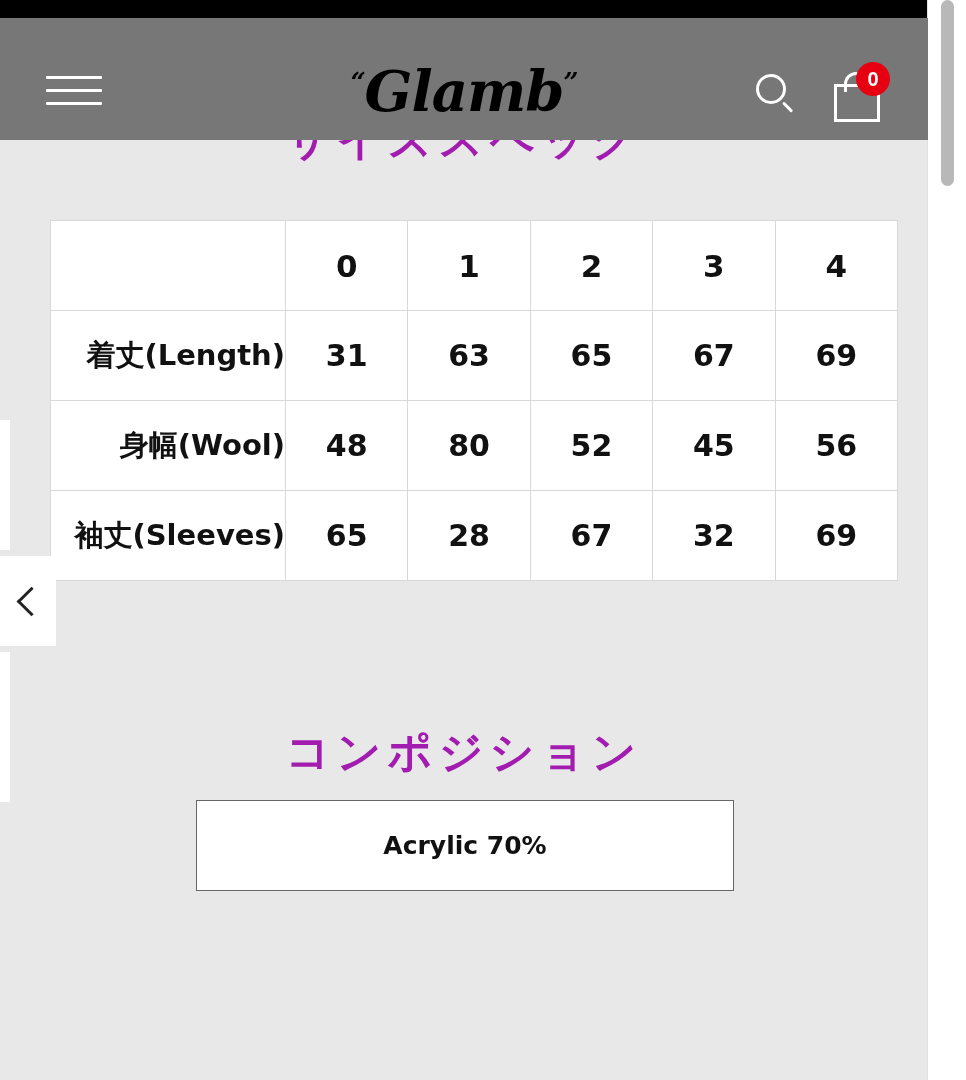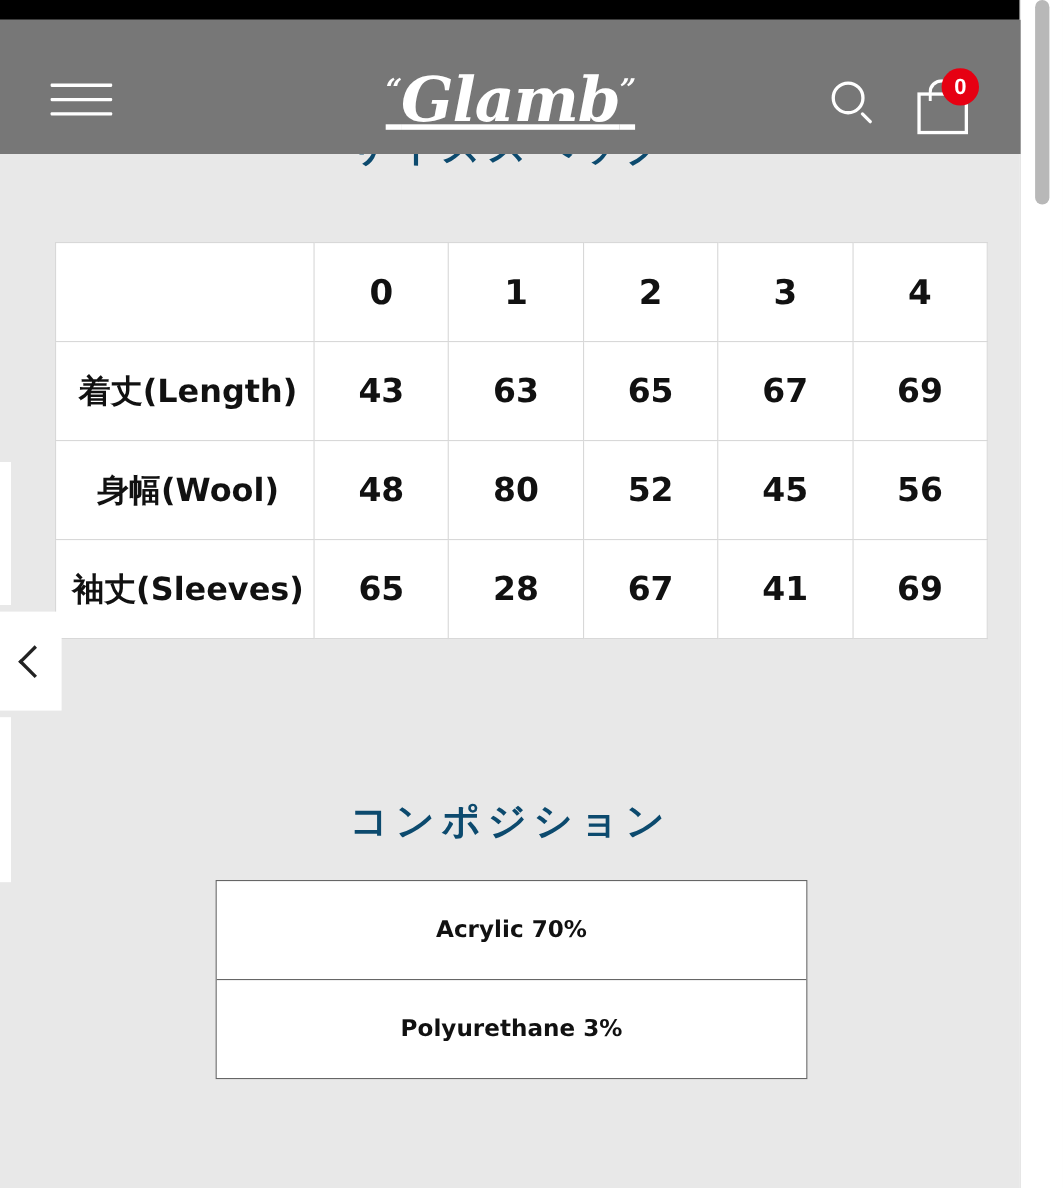--- a/index.html
+++ b/index.html
@@ -75,23 +75,22 @@
     top: 40px;
     width: 928px;
     text-align: center;
     pointer-events: none;
   }
   .brand-logo .glamb {
     font-family: "DejaVu Serif", serif;
     font-style: italic;
     font-weight: 700;
     font-size: 56px;
-    color: #ffffff;
+    color: #000000;
     letter-spacing: -1px;
-    text-decoration: underline;
   }
   .brand-logo .glamb .tick {
     font-size: 26px;
     vertical-align: super;
   }
 
   .search-icon {
     position: absolute;
     right: 132px;
     top: 56px;
@@ -163,22 +162,22 @@
     left: 0;
     top: 140px;
     width: 928px;
     background: #e8e8e8;
   }
 
   .section-title {
     text-align: center;
     font-family: "DejaVu Sans", "Liberation Sans", sans-serif;
     font-weight: 700;
-    font-size: 35px;
-    color: #0c4a6e;
+    font-size: 44px;
+    color: #a21caf;
     letter-spacing: 6px;
   }
   .size-title {
     position: absolute;
     left: 0;
     top: -30px;
     width: 928px;
     z-index: 5;
   }
 
@@ -198,21 +197,21 @@
     border: 1px solid #d8d8d8;
     height: 89px;
     text-align: center;
     font-weight: 700;
     font-size: 30px;
     color: #111111;
     font-family: "DejaVu Sans", "Liberation Sans", sans-serif;
     padding: 0;
   }
   table.size-table .rowhead {
-    text-align: center;
+    text-align: right;
     padding-left: 6px;
     font-size: 29px;
     width: 228px;
     margin-left: 14px;
   }
   table.size-table thead td {
     font-size: 31px;
   }
   table.size-table thead td.corner { border-top-color:#d8d8d8; }
 
@@ -231,21 +230,21 @@
     background: #ffffff;
     border: 1px solid #666666;
     box-sizing: border-box;
   }
   .comp-row {
     height: 89px;
     line-height: 89px;
     text-align: center;
     font-family: "DejaVu Sans", "Liberation Sans", sans-serif;
     font-weight: 700;
-    font-size: 21px;
+    font-size: 25px;
     color: #111111;
     border-bottom: 1px solid #666666;
   }
   .comp-row:last-child { border-bottom: none; }
 
   
   .carousel-prev {
     position: absolute;
     left: 0;
     top: 556px;
@@ -342,51 +341,50 @@
               <td>0</td>
               <td>1</td>
               <td>2</td>
               <td>3</td>
               <td>4</td>
             </tr>
           </thead>
           <tbody>
             <tr>
               <td class="rowhead">着丈(Length)</td>
-              <td>43</td>
+              <td>31</td>
               <td>63</td>
               <td>65</td>
               <td>67</td>
               <td>69</td>
             </tr>
             <tr>
               <td class="rowhead">身幅(Wool)</td>
               <td>48</td>
               <td>80</td>
               <td>52</td>
               <td>45</td>
               <td>56</td>
             </tr>
             <tr>
               <td class="rowhead">袖丈(Sleeves)</td>
               <td>65</td>
               <td>28</td>
               <td>67</td>
-              <td>41</td>
+              <td>32</td>
               <td>69</td>
             </tr>
           </tbody>
         </table>
       </div>
 
       <div class="section-title comp-title">コンポジション</div>
 
       <div class="comp-table">
         <div class="comp-row">Acrylic 70%</div>
-        <div class="comp-row">Polyurethane 3%</div>
       </div>
 
     </div>
 
     <div class="edge-sliver a"></div>
     <div class="edge-sliver b"></div>
 
     <div class="carousel-prev">
       <div class="chev"></div>
     </div>

